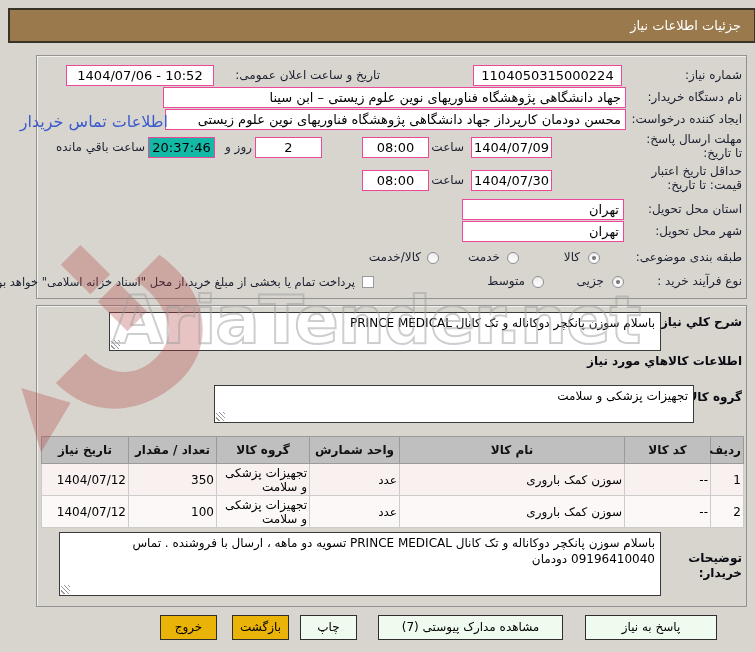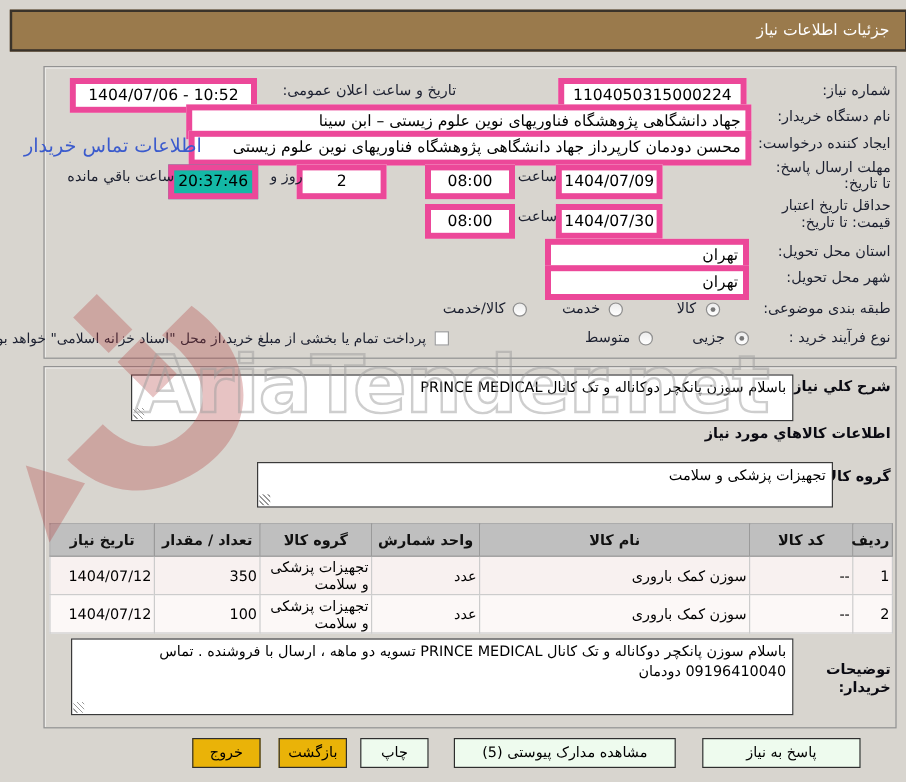--- a/index.html
+++ b/index.html
@@ -19,21 +19,21 @@
     position:absolute;left:36px;width:709px;
     border:1px solid #929292;
     box-shadow:inset 1px 1px 0 rgba(255,255,255,.65);
   }
   #panel1{top:55px;height:242px}
   #panel2{top:305px;height:300px}
   .lbl{position:absolute;font-size:12px;color:#1c2030;white-space:nowrap}
   .lbl.wrap{white-space:normal;line-height:14px}
   .b{font-weight:bold;color:#0a0a12}
   .tbox{
-    position:absolute;height:19px;background:#fff;border:5px solid #ec4899;
+    position:absolute;height:19px;background:#fff;border:1px solid #ec4899;
     font-size:13px;line-height:19px;color:#000;overflow:hidden;white-space:nowrap;
   }
   .ctr{text-align:center}
   .rt{text-align:right;padding:0 4px}
   .ltr{direction:ltr}
   .link{position:absolute;font-size:16px;color:#3b5bcd;white-space:nowrap;cursor:pointer}
   .yellow{background:#14b8a6}
   .ta{
     position:absolute;background:#fff;border:1px solid #3a3a3a;
     font-size:12px;line-height:16px;padding:2px 5px;color:#000;text-align:right;
@@ -194,16 +194,16 @@
         <td class="ltr">1404/07/12</td>
       </tr>
     </tbody>
   </table>
 
   <div class="lbl wrap b" style="right:4px;top:245px;width:62px;line-height:15px">توضیحات خریدار:</div>
   <div class="ta" style="right:85px;top:226px;width:590px;height:58px">باسلام سوزن پانکچر دوکاناله و تک کانال PRINCE MEDICAL  تسویه دو ماهه ، ارسال با فروشنده . تماس 09196410040 دودمان</div>
 </div>
 
 <div class="btn green" style="left:585px;width:132px">پاسخ به نیاز</div>
-<div class="btn green" style="left:378px;width:185px">مشاهده مدارک پیوستی (5)</div>
+<div class="btn green" style="left:378px;width:185px">مشاهده مدارک پیوستی (7)</div>
 <div class="btn green" style="left:300px;width:57px">چاپ</div>
 <div class="btn pink" style="left:232px;width:57px">بازگشت</div>
 <div class="btn pink" style="left:160px;width:57px">خروج</div>
 
 </body></html>

